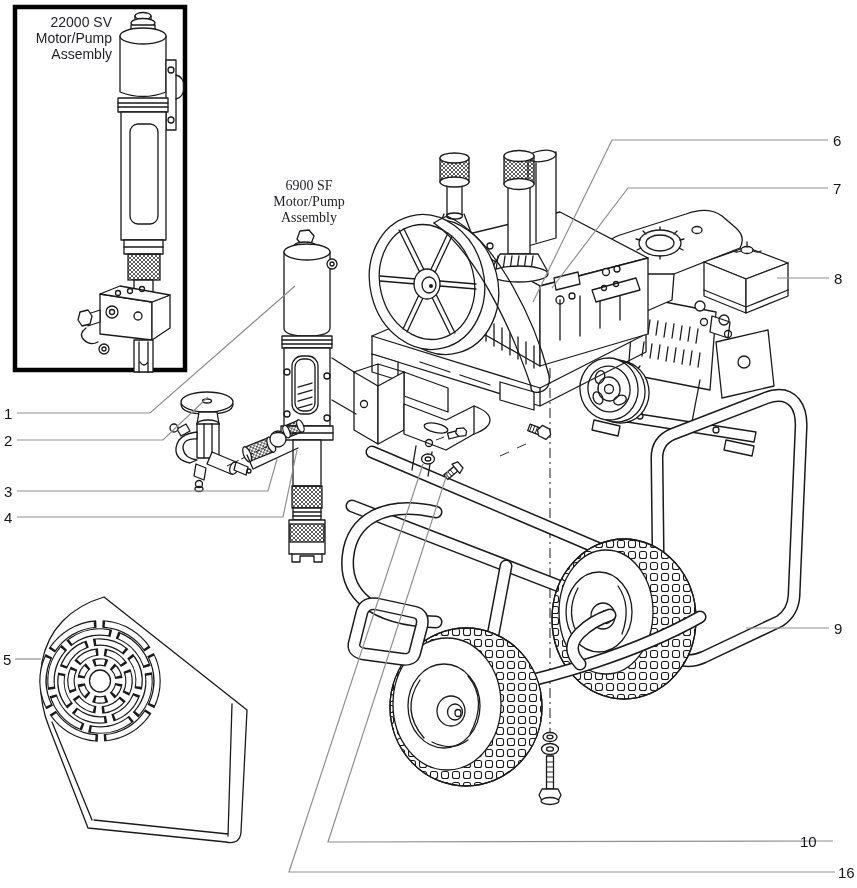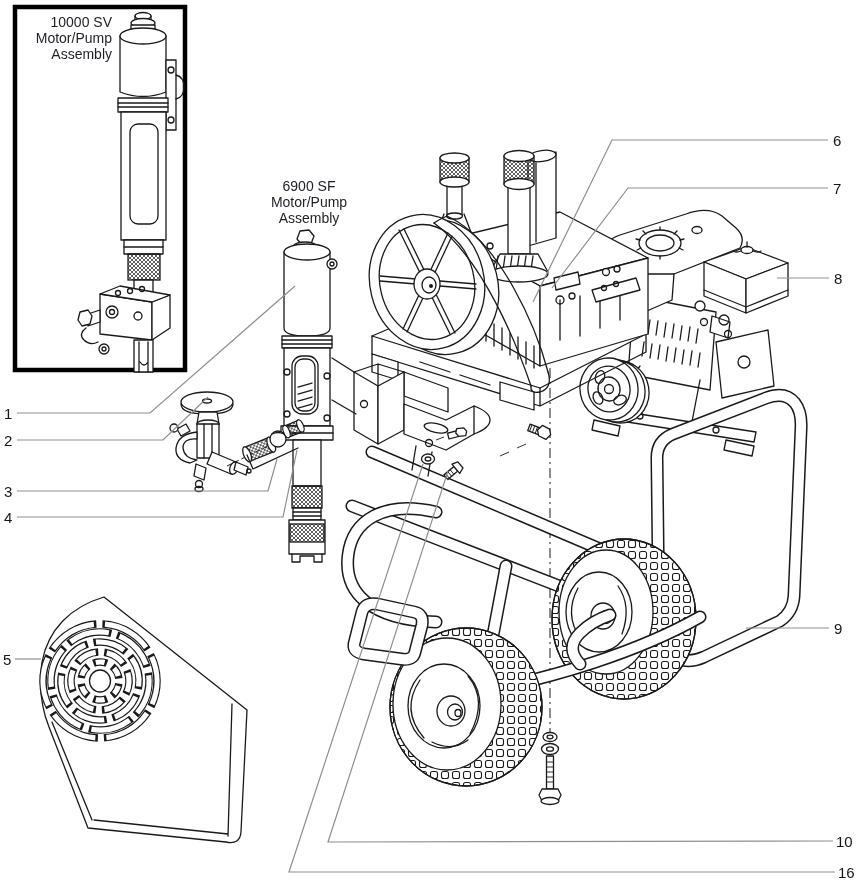--- a/index.html
+++ b/index.html
@@ -2,21 +2,21 @@
 <html><head>
 <meta charset="utf-8">
 <style>
   html,body{margin:0;padding:0;}
   body{width:857px;height:888px;position:relative;background:#ffffff;
        font-family:"Liberation Sans", sans-serif;overflow:hidden;}
   svg.art{position:absolute;left:0;top:0;}
   .callout{position:absolute;font-size:15px;color:#15151c;}
   .label{position:absolute;font-size:14px;line-height:16px;color:#1f1f28;white-space:pre-line;}
   .label.right{text-align:right;}
-  .label.center{text-align:center;}
+  .label.center{text-align:center;font-family:Liberation Serif, serif;}
   .ln{fill:none;stroke:#1a1a1a;stroke-width:1.3;stroke-linecap:round;stroke-linejoin:round;}
   .fw{fill:#ffffff;stroke:#1a1a1a;stroke-width:1.3;stroke-linejoin:round;}
   .thin{fill:none;stroke:#1a1a1a;stroke-width:0.9;}
   .tube{fill:none;stroke:#1a1a1a;stroke-width:13;stroke-linecap:round;stroke-linejoin:round;}
   .tubein{fill:none;stroke:#ffffff;stroke-width:10;stroke-linecap:round;stroke-linejoin:round;}
   .leader{fill:none;stroke:#8f8f8f;stroke-width:1.2;}
   .dash{fill:none;stroke:#1a1a1a;stroke-width:1;stroke-dasharray:10 4 2 4;}
   .dash2{fill:none;stroke:#1a1a1a;stroke-width:1;stroke-dasharray:5 3;}
 </style>
 </head>
@@ -376,31 +376,31 @@
     <polyline class="leader" points="15,659 41,659"></polyline>
     <polyline class="leader" points="828,140 612,140 533,302"></polyline>
     <polyline class="leader" points="828,188 628,188 552,288"></polyline>
     <polyline class="leader" points="829,278 777,278"></polyline>
     <polyline class="leader" points="829,628 746,628"></polyline>
     <polyline class="leader" points="833,841 328,842 448,471"></polyline>
     <polyline class="leader" points="835,872 289,872 423,464"></polyline>
   </g>
 </svg>
 
-<div class="label right" style="left:22px;top:14px;width:90px;">10000 SV
+<div class="label right" style="left:22px;top:14px;width:90px;">22000 SV
 Motor/Pump
 Assembly</div>
 
 <div class="label center" style="left:259px;top:178px;width:100px;">6900 SF
 Motor/Pump
 Assembly</div>
 
 <div class="callout" style="left:4px;top:405px">1</div>
 <div class="callout" style="left:4px;top:432px">2</div>
 <div class="callout" style="left:4px;top:483px">3</div>
 <div class="callout" style="left:4px;top:509px">4</div>
 <div class="callout" style="left:3px;top:651px">5</div>
 <div class="callout" style="left:833px;top:132px">6</div>
 <div class="callout" style="left:833px;top:180px">7</div>
 <div class="callout" style="left:834px;top:270px">8</div>
 <div class="callout" style="left:834px;top:620px">9</div>
-<div class="callout" style="left:836px;top:833px">10</div>
+<div class="callout" style="left:800px;top:833px">10</div>
 <div class="callout" style="left:838px;top:864px">16</div>
 
 </body></html>

